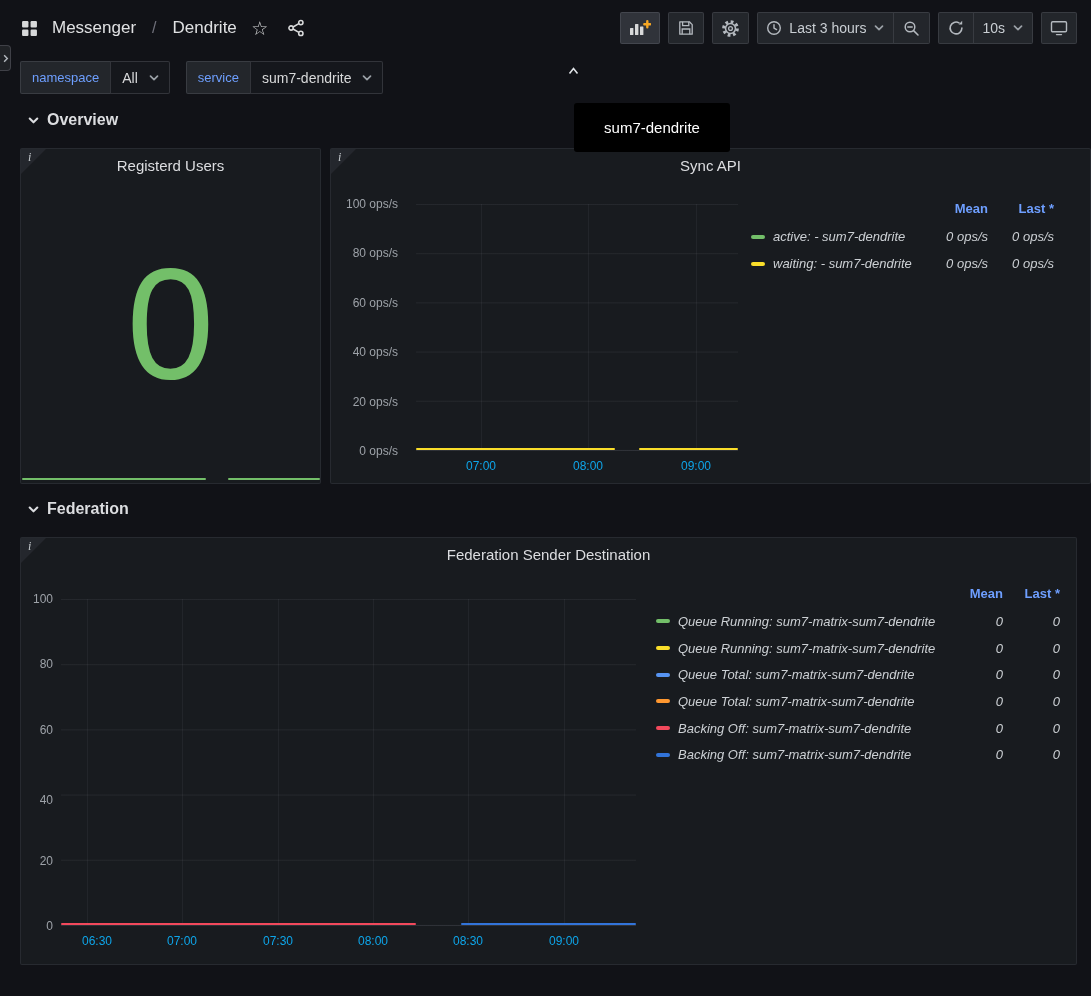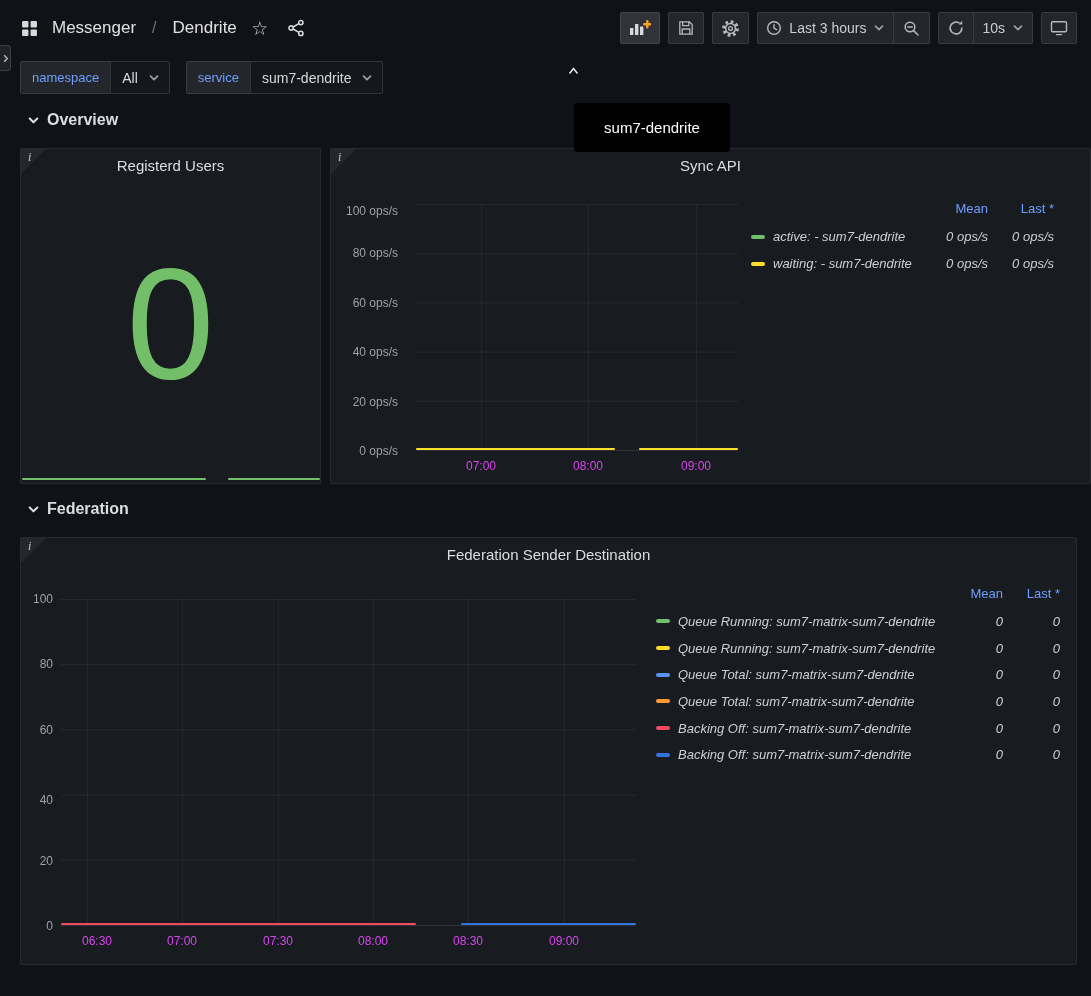--- a/index.html
+++ b/index.html
@@ -76,21 +76,21 @@
   .spark.s2 { left:207px; width:92px; }
 
   
   .plot { position:absolute;
           background-image:linear-gradient(to bottom, rgba(204,204,220,0.07) 1px, transparent 1px);
           background-size:100% 20%;
           border-bottom:1px solid rgba(204,204,220,0.07); }
   .vline { position:absolute; top:0; bottom:0; width:1px; background:rgba(204,204,220,0.06); }
   .seg { position:absolute; height:2px; border-radius:2px; bottom:0; }
   .ytick { position:absolute; font-size:12px; line-height:16px; color:#9da2a8; text-align:right; }
-  .xtick { position:absolute; font-size:12px; line-height:14px; color:#d946ef; text-align:center; }
+  .xtick { position:absolute; font-size:12px; line-height:14px; color:#0ea5e9; text-align:center; }
 
   
   #sync-plot { left:85px; top:55px; width:322px; height:247px; }
   .sy { left:0; width:76px; padding-right:9px; }
   .sx { top:310px; width:60px; }
   #sync-seg1 { left:0; width:199px; }
   #sync-seg2 { left:223px; width:99px; }
 
   
   #fed-plot { left:40px; top:61px; width:575px; height:327px; }
@@ -98,21 +98,21 @@
   .fx { top:396px; width:48px; }
   #fed-seg1 { left:0; width:355px; }
   #fed-seg2 { left:400px; width:175px; }
 
   
   .legend { position:absolute; font-size:13px; }
   #sync-legend { left:420px; top:50px; right:36px; }
   #fed-legend  { left:635px; top:46px; right:16px; }
   .lhead { display:flex; height:18px; align-items:center; }
   .lhead .sp { flex:1; }
-  .lh { text-align:right; color:#6e9fff; font-weight:400; cursor:pointer; }
+  .lh { text-align:right; color:#6e9fff; font-weight:700; cursor:pointer; }
   .lrows { margin-top:6px;font-style:italic; }
   .lrow { display:flex; align-items:center; height:27px; }
   #fed-legend .lrow { height:26.7px; }
   .dash { width:14px; height:4px; border-radius:2px; margin-right:8px; flex:none; }
   .llabel { flex:1; color:#ccd0d4; cursor:pointer; white-space:nowrap; overflow:hidden; }
   .lval { text-align:right; color:#ccd0d4; }
   .w-mean { width:70px; } .w-last { width:66px; }
   .f-mean { width:64px; } .f-last { width:57px; }
 
   svg { display:block; }
@@ -300,21 +300,21 @@
     </div>
     <div class="spark s1" style="background: rgb(115, 191, 105);"></div>
     <div class="spark s2" style="background: rgb(115, 191, 105);"></div>
   </div>
 
   <div class="panel" id="panel-sync">
     <div class="corner"></div>
     <span class="corner-i">i</span>
     <div class="ptitle">Sync API</div>
 
-    <div class="ytick sy" style="top:54px">100 ops/s</div>
+    <div class="ytick sy" style="top:47px">100 ops/s</div>
     <div class="ytick sy" style="top:96px">80 ops/s</div>
     <div class="ytick sy" style="top:146px">60 ops/s</div>
     <div class="ytick sy" style="top:195px">40 ops/s</div>
     <div class="ytick sy" style="top:245px">20 ops/s</div>
     <div class="ytick sy" style="top:294px">0 ops/s</div>
 
     <div class="plot" id="sync-plot">
       <div class="vline" style="left:65px"></div>
       <div class="vline" style="left:172px"></div>
       <div class="vline" style="left:280px"></div>

